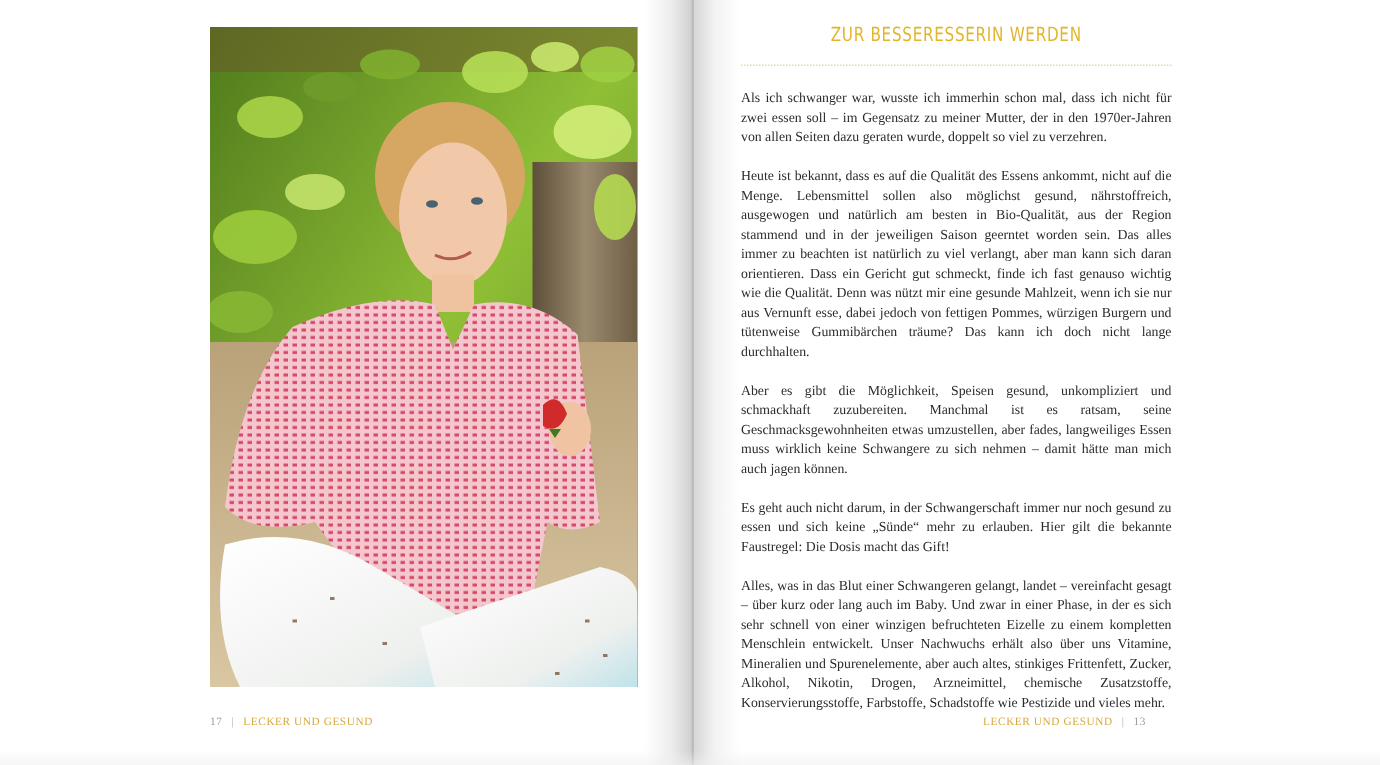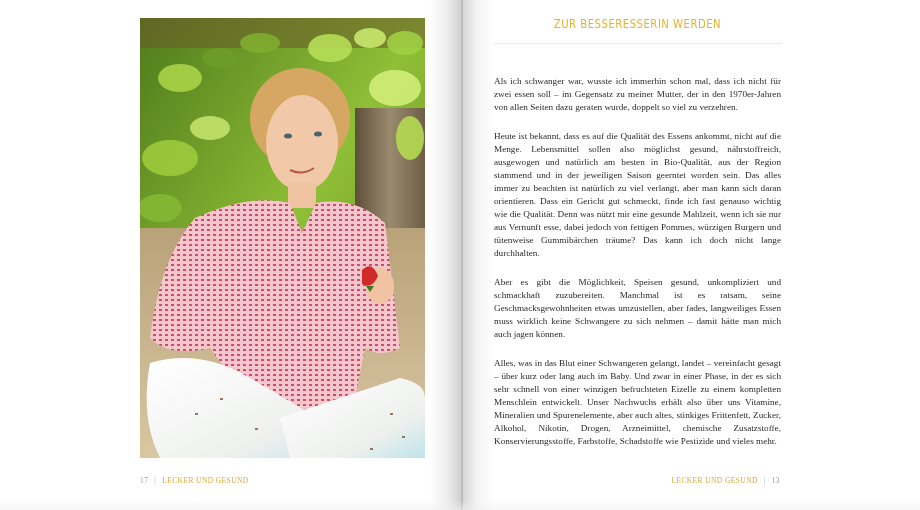--- a/index.html
+++ b/index.html
@@ -58,35 +58,35 @@
   }
   .body-text {
     position: absolute; left: 494px; top: 59px; width: 287px;
     color: #2b2b2b;
     font-size: 9.2px;
     line-height: 13px;
     text-align: justify;
     hyphens: auto;
   }
   .body-text p {
-    margin: 16px 0 13px 0;
+    margin: 0 0 13px 0;
   }
 
   
   .footer {
     position: absolute; top: 476px;
     font-size: 7.5px;
     letter-spacing: 0.4px;
     color: #9a9a9a;
     white-space: nowrap;
   }
   .footer .running { color: #d8a93a; }
   .footer .sep { color: #b0b0b0; margin: 0 6px; }
   .footer-left { left: 140px; }
-  .footer-right { right: 140px; }
+  .footer-right { right: 156px; }
 </style>
 </head>
 <body>
 
 <div class="spread">
 
   <div class="photo" title="Schwangere Frau im rosa gemusterten Oberteil sitzt im Grünen und hält eine Erdbeere">
     <svg width="285" height="440" viewBox="0 0 285 440" xmlns="http://www.w3.org/2000/svg">
       <defs>
         <pattern id="dots" width="6" height="5" patternUnits="userSpaceOnUse">
@@ -174,20 +174,21 @@
   <div class="gutter-line"></div>
   <div class="gutter-right"></div>
 
   <div class="chapter-title">ZUR BESSERESSERIN WERDEN</div>
   <div class="title-rule"></div>
 
   <div class="body-text" lang="de">
     <p>Als ich schwanger war, wusste ich immerhin schon mal, dass ich nicht für zwei essen soll – im Gegensatz zu meiner Mutter, der in den 1970er-Jahren von allen Seiten dazu geraten wurde, doppelt so viel zu verzehren.</p>
     <p>Heute ist bekannt, dass es auf die Qualität des Essens ankommt, nicht auf die Menge. Lebensmittel sollen also möglichst gesund, nährstoffreich, ausgewogen und natürlich am besten in Bio-Qualität, aus der Region stammend und in der jeweiligen Saison geerntet worden sein. Das alles immer zu beachten ist natürlich zu viel verlangt, aber man kann sich daran orientieren. Dass ein Gericht gut schmeckt, finde ich fast genauso wichtig wie die Qualität. Denn was nützt mir eine gesunde Mahlzeit, wenn ich sie nur aus Vernunft esse, dabei jedoch von fettigen Pommes, würzigen Burgern und tütenweise Gummibärchen träume? Das kann ich doch nicht lange durchhalten.</p>
     <p>Aber es gibt die Möglichkeit, Speisen gesund, unkompliziert und schmackhaft zuzubereiten. Manchmal ist es ratsam, seine Geschmacksgewohnheiten etwas umzustellen, aber fades, langweiliges Essen muss wirklich keine Schwangere zu sich nehmen – damit hätte man mich auch jagen können.</p>
+    <p>Es geht auch nicht darum, in der Schwangerschaft immer nur noch gesund zu essen und sich keine „Sünde“ mehr zu erlauben. Hier gilt die bekannte Faustregel: Die Dosis macht das Gift!</p>
     <p>Alles, was in das Blut einer Schwangeren gelangt, landet – vereinfacht gesagt – über kurz oder lang auch im Baby. Und zwar in einer Phase, in der es sich sehr schnell von einer winzigen befruchteten Eizelle zu einem kompletten Menschlein entwickelt. Unser Nachwuchs erhält also über uns Vitamine, Mineralien und Spurenelemente, aber auch altes, stinkiges Frittenfett, Zucker, Alkohol, Nikotin, Drogen, Arzneimittel, chemische Zusatzstoffe, Konservierungsstoffe, Farbstoffe, Schadstoffe wie Pestizide und vieles mehr.</p>
   </div>
 
   <div class="footer footer-right">
     <span class="running">LECKER UND GESUND</span><span class="sep">|</span><span>13</span>
   </div>
 
   <div class="page-bottom-shadow"></div>
 </div>
 

